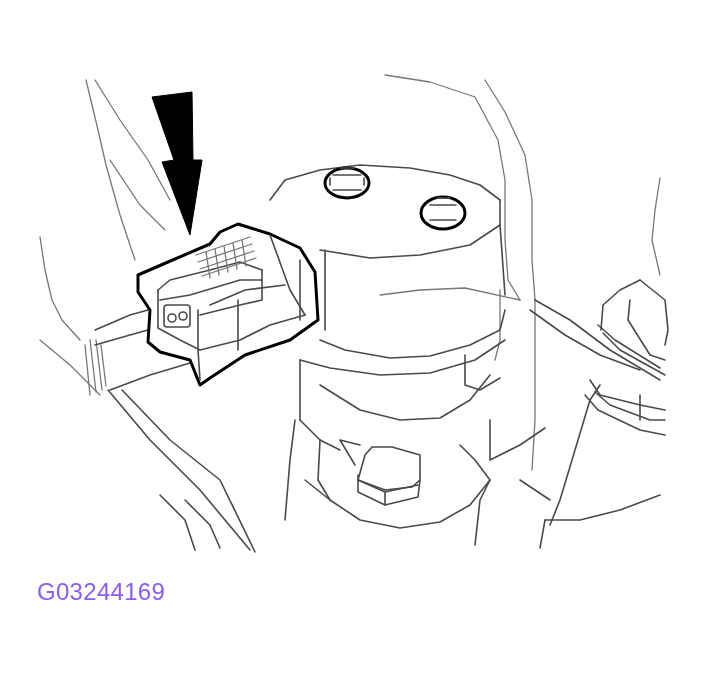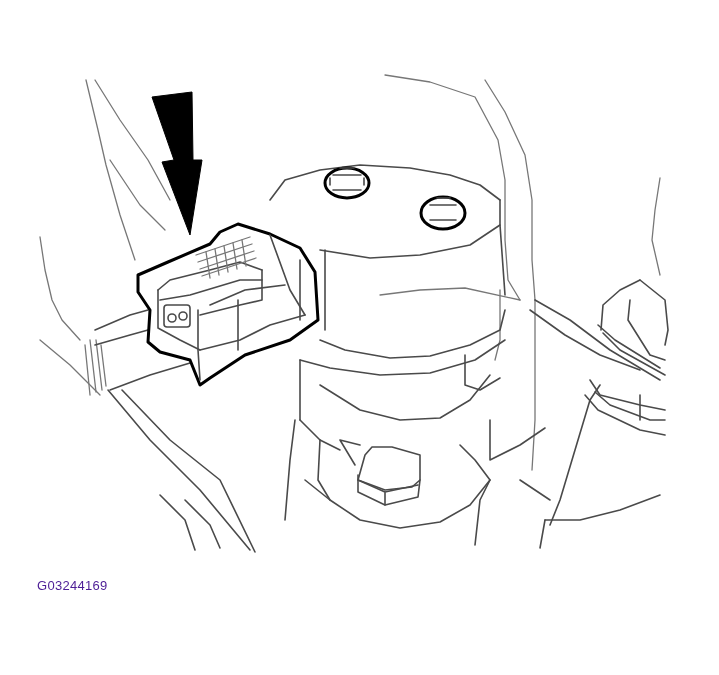--- a/index.html
+++ b/index.html
@@ -27,22 +27,22 @@
       display: block;
     }
     .ln { fill: none; stroke: #4a4a4a; stroke-width: 1.6; stroke-linecap: round; stroke-linejoin: round; }
     .lt { fill: none; stroke: #777; stroke-width: 1.3; stroke-linecap: round; stroke-linejoin: round; }
     .bold { fill: none; stroke: #000; stroke-width: 3; stroke-linecap: round; stroke-linejoin: round; }
     .fillw { fill: #fff; }
     .caption {
       position: absolute;
       left: 37px;
       top: 578px;
-      font-size: 13px;
-      color: #4c1d95;
+      font-size: 24px;
+      color: #8b5cf6;
       letter-spacing: 0.3px;
     }
   </style>
 </head>
 <body>
 
 <div class="figure">
   <svg viewBox="0 0 719 560" xmlns="http://www.w3.org/2000/svg">
 
     <g>

